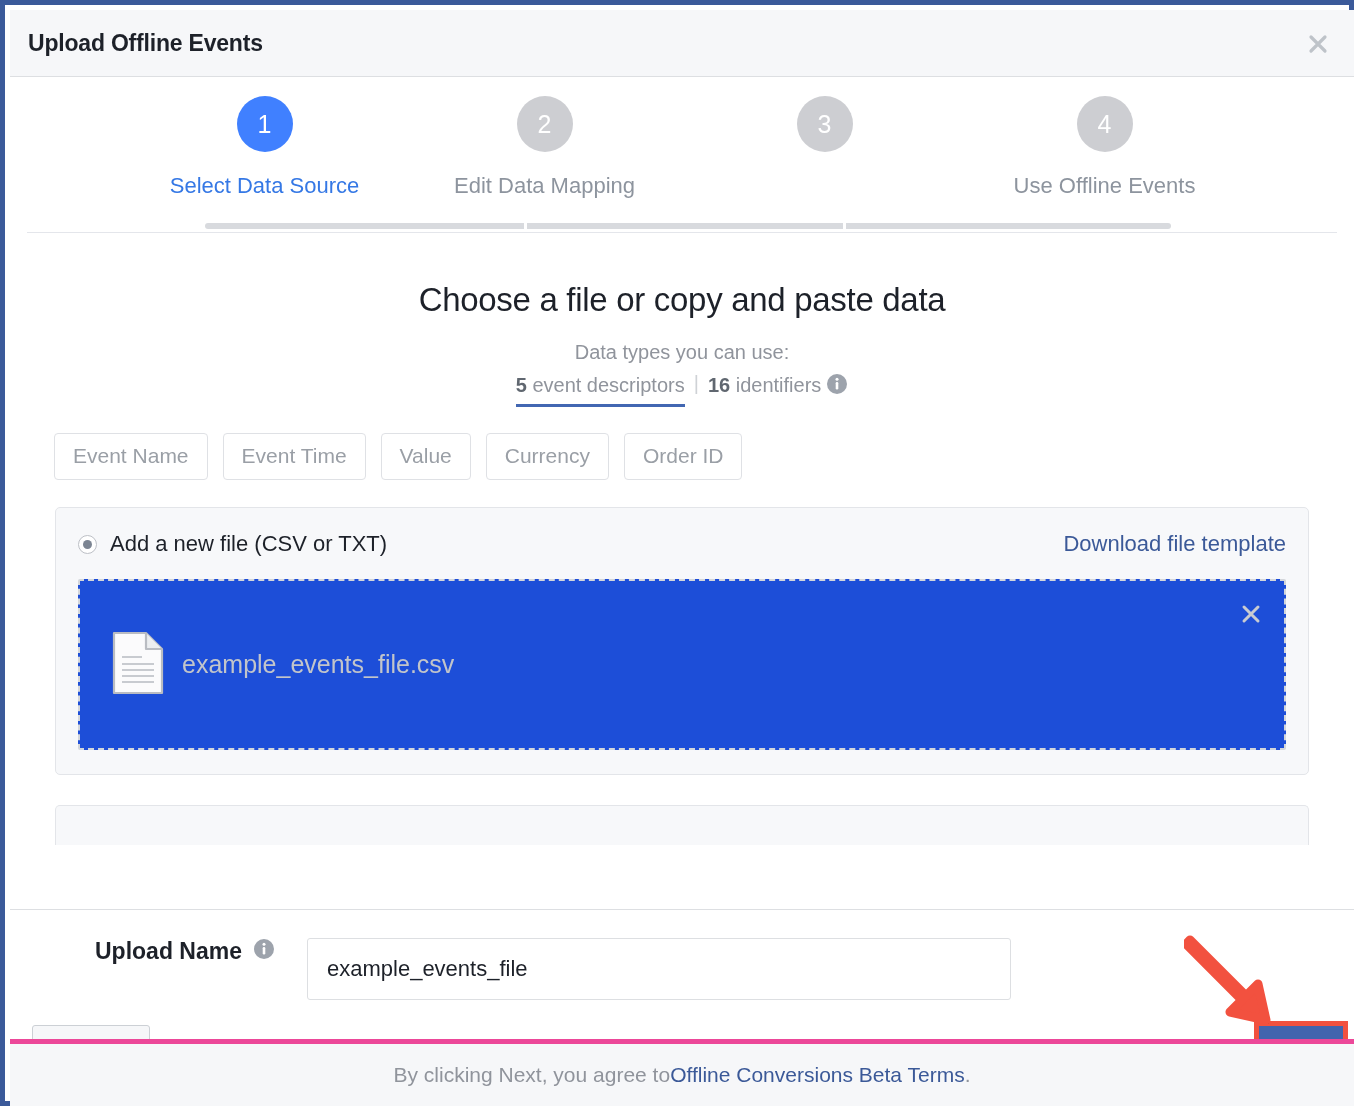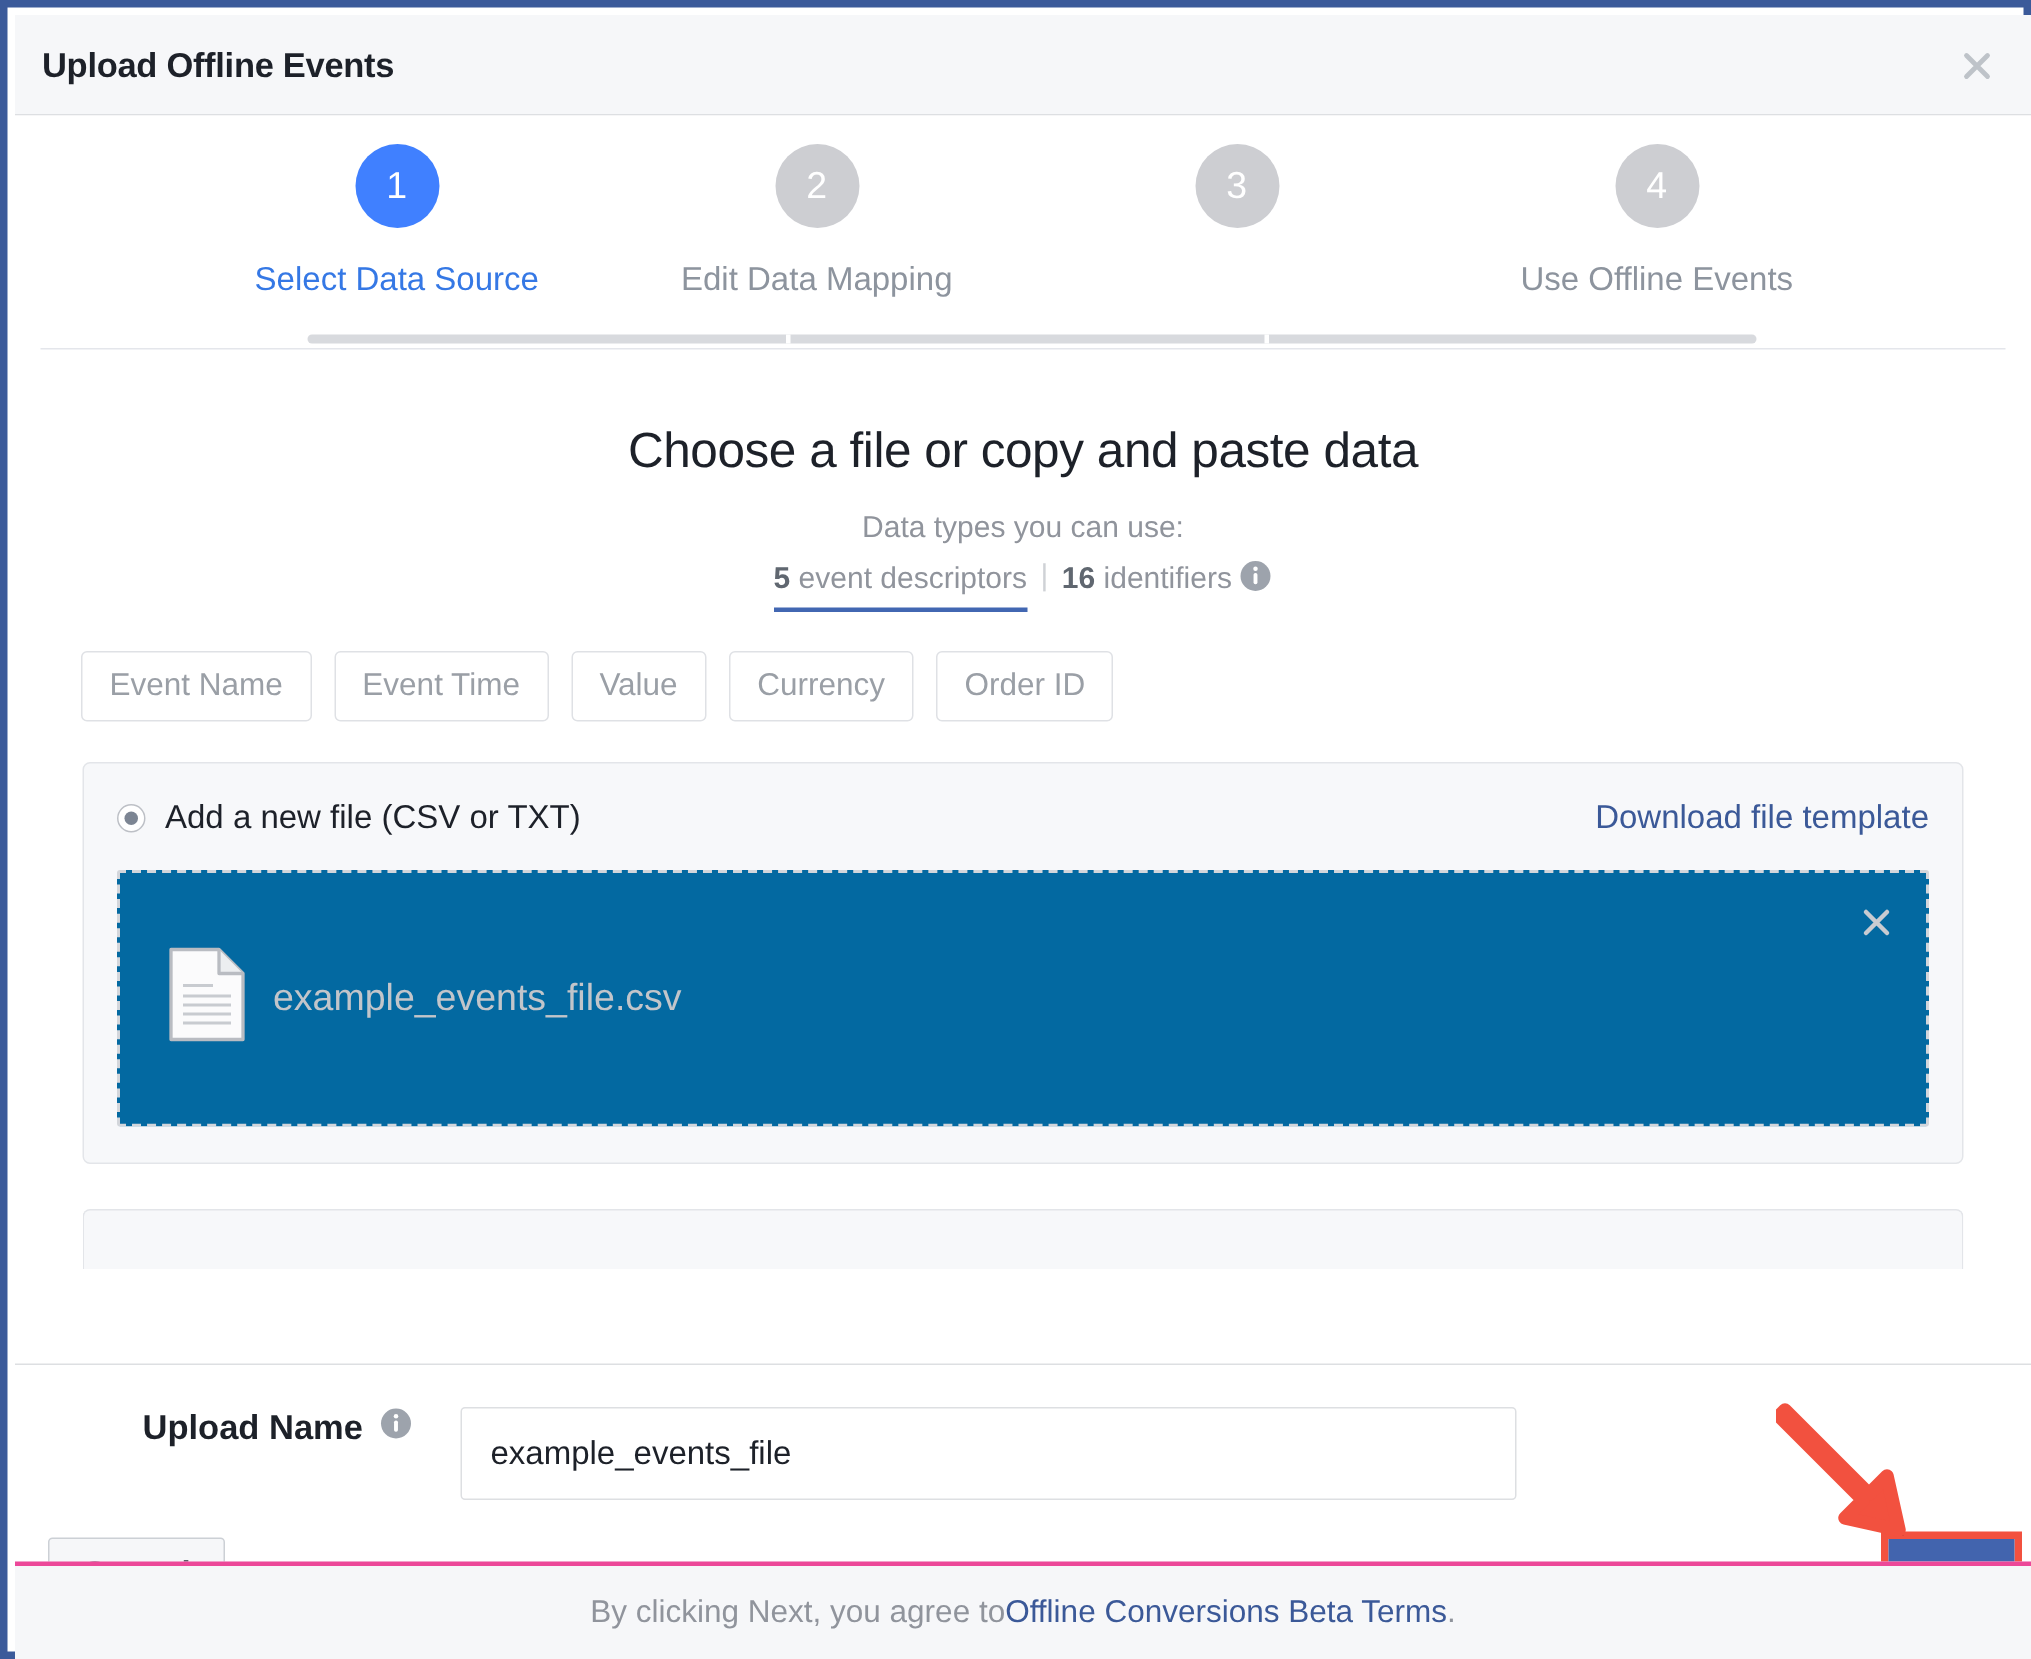--- a/index.html
+++ b/index.html
@@ -258,21 +258,21 @@
     cursor: pointer;
   }
   .dropzone {
     position: relative;
     margin-top: 19px;
     height: 167px;
     border: 2px dashed #d3d6db;
     border-radius: 2px;
     display: flex;
     align-items: center;
-    background: #0369a1;
+    background: #1d4ed8;
   }
   .file-row {
     display: flex;
     align-items: center;
     gap: 18px;
     padding-left: 32px;
   }
   .file-name {
     font-size: 25px;
     color: #c2c5ca;
@@ -388,21 +388,21 @@
     pointer-events: none;
   }
 
   .terms-bar {
     position: absolute;
     left: 0;
     right: 0;
     bottom: 0;
     height: 62px;
     background: #f6f7f9;
-    border-top: 3px solid #ec4899;
+    border-top: 5px solid #ec4899;
     display: flex;
     align-items: center;
     justify-content: center;
     font-size: 21px;
     color: #90949c;
     text-align: center;
   }
   .terms-link {
     color: #3b5998;
     cursor: pointer;

